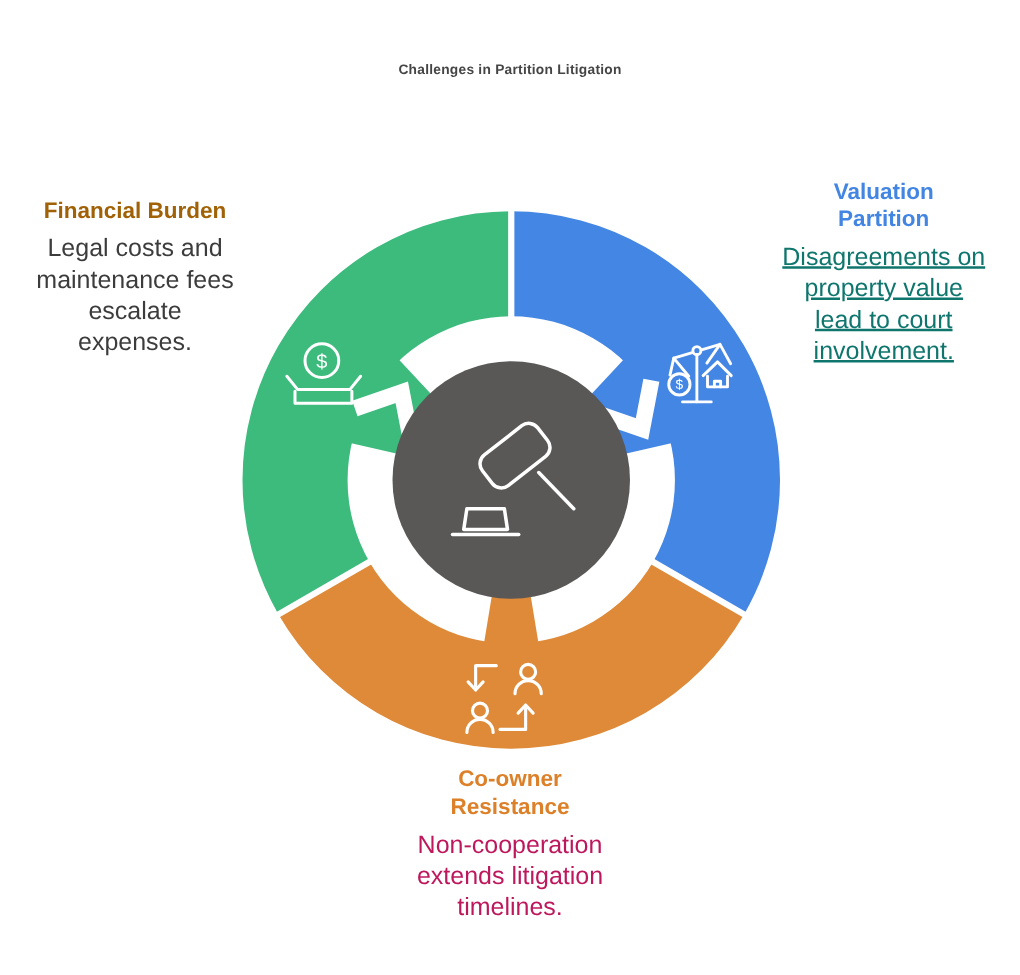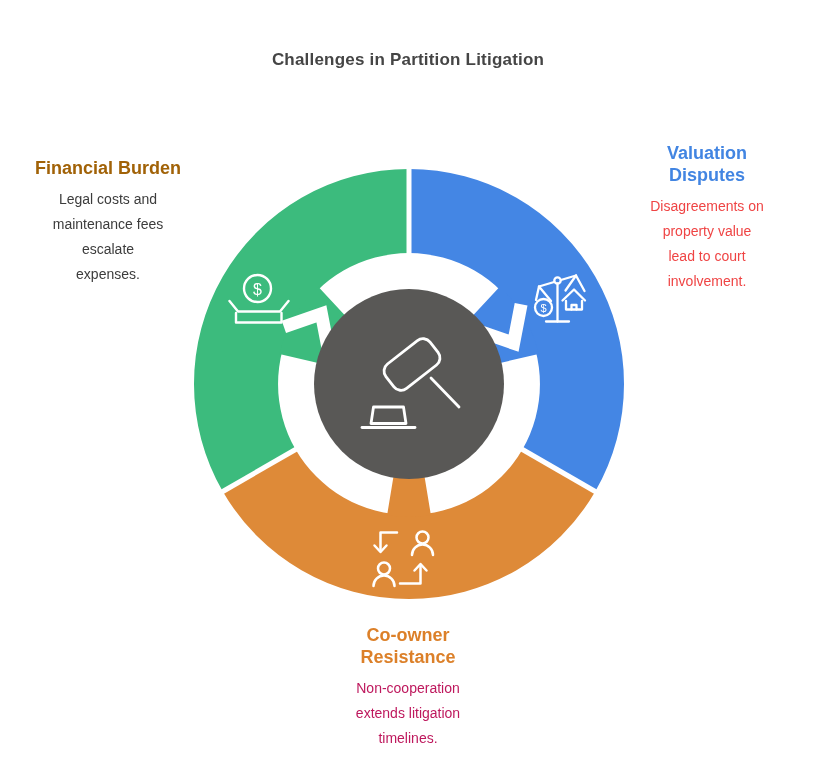--- a/index.html
+++ b/index.html
@@ -8,41 +8,41 @@
     width:816px;height:780px;
     background:#ffffff;
     overflow:hidden;
     font-family:"Liberation Sans", sans-serif;
   }
   .title{
     position:absolute;
     top:50px;left:0;width:816px;
     margin:0;
     text-align:center;
-    font-size:17px;
+    font-size:11px;
     font-weight:700;
     letter-spacing:.2px;
   }
   .diagram-svg{position:absolute;left:0;top:0;}
   .label-block{position:absolute;text-align:center;}
   .label-block .heading{
     font-size:18px;
     font-weight:700;
     line-height:22px;
     margin-bottom:8px;
     white-space:pre-line;
   }
   .label-block .body{
-    font-size:14px;
+    font-size:20px;
     line-height:25px;
     white-space:pre-line;
   }
   .block-left{left:18px;top:157px;width:180px;}
   .block-right{left:612px;top:142px;width:190px;}
-  .block-bottom{left:315px;top:612px;width:186px;margin-top:12px;}
+  .block-bottom{left:315px;top:612px;width:186px;}
   .icon-text{font-family:"Liberation Sans", sans-serif;}
 </style>
 </head>
 <body>
 
 <div class="canvas">
 
   <h1 class="title" style="color: rgb(69, 69, 69);">Challenges in Partition Litigation</h1>
 
   <svg class="diagram-svg" width="816" height="780" viewBox="0 0 816 780">
@@ -116,22 +116,22 @@
   <div class="label-block block-left">
     <div class="heading" style="color: #a16207;">Financial Burden</div>
     <div class="body" style="color: rgb(60, 60, 60);">Legal costs and
 maintenance fees
 escalate
 expenses.</div>
   </div>
 
   <div class="label-block block-right">
     <div class="heading" style="color: rgb(66, 133, 226);">Valuation
-Disputes</div>
-    <div class="body" style="color: #ef4444;">Disagreements on
+Partition</div>
+    <div class="body" style="color: #0f766e; text-decoration: underline;">Disagreements on
 property value
 lead to court
 involvement.</div>
   </div>
 
   <div class="label-block block-bottom">
     <div class="heading" style="color: rgb(220, 128, 41);">Co-owner
 Resistance</div>
     <div class="body" style="color: #be185d;">Non-cooperation
 extends litigation

